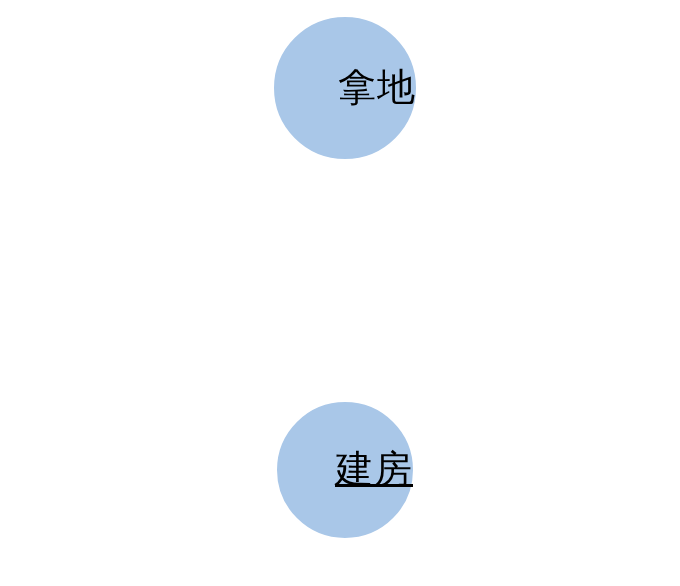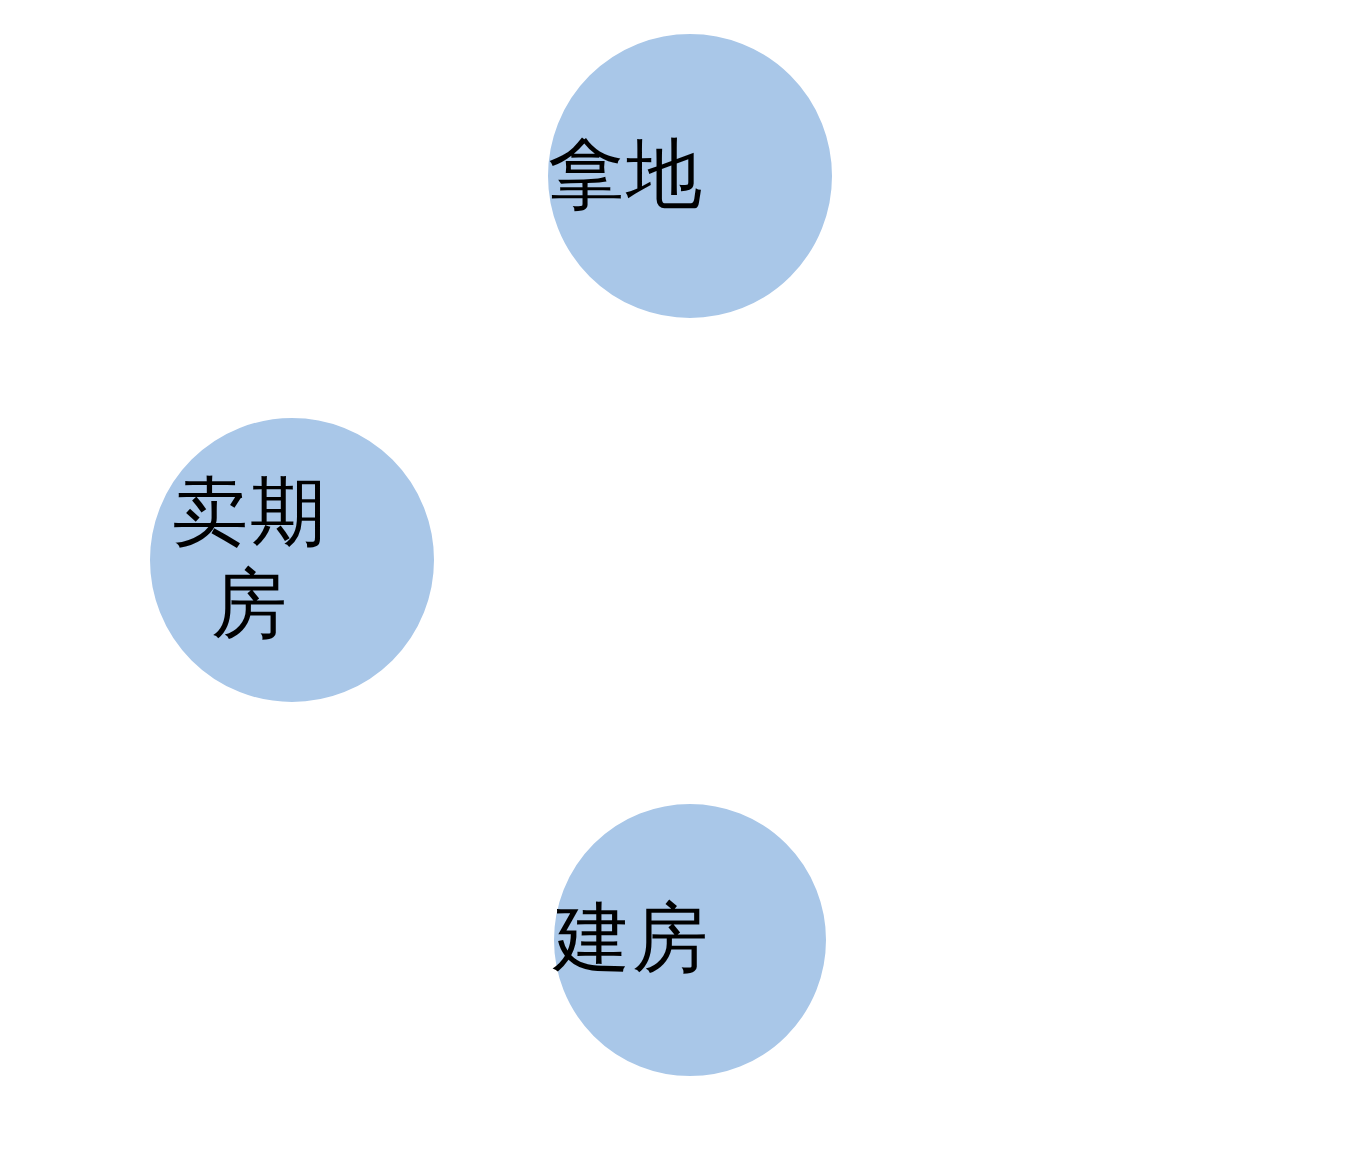--- a/index.html
+++ b/index.html
@@ -15,39 +15,39 @@
     overflow: hidden;
     font-family: "DejaVu Serif", "Liberation Serif", serif;
   }
   .circle {
     position: absolute;
     border-radius: 50%;
     
     background: rgba(125, 170, 220, 0.66);
     display: flex;
     align-items: center;
-    justify-content: flex-start;
+    justify-content: flex-end;
     box-sizing: border-box;
     text-align: center;
     color: #000000;
   }
   .circle.center {
     left: 205px;
     top: 143px;
     width: 280px;
     height: 280px;
     z-index: 1;
   }
   .circle.satellite {
     border: 2px solid #ffffff;
     z-index: 2;
   }
   .circle.top    { left: 272px; top: 15px;  width: 146px; height: 146px; }
   .circle.right  { left: 479px; top: 211px; width: 134px; height: 134px; }
-  .circle.bottom { left: 275px; top: 400px; width: 140px; height: 140px; }
+  .circle.bottom { left: 275px; top: 400px; width: 140px; height: 140px; text-decoration: underline; }
   .circle.left   { left: 73px;  top: 207px; width: 146px; height: 146px; }
 
   .label {
     font-size: 38px;
     line-height: 1.2;
     color: #000000;
     text-align: center;
     letter-spacing: 1px;
   }
   .label.wrap {
@@ -62,17 +62,14 @@
 
   <div class="circle satellite top">
     <div class="label">拿地</div>
   </div>
 
 
   <div class="circle satellite bottom">
     <div class="label">建房</div>
   </div>
 
-  <div class="circle satellite left">
-    <div class="label wrap">卖期房</div>
-  </div>
 
 </div>
 
 </body></html>

